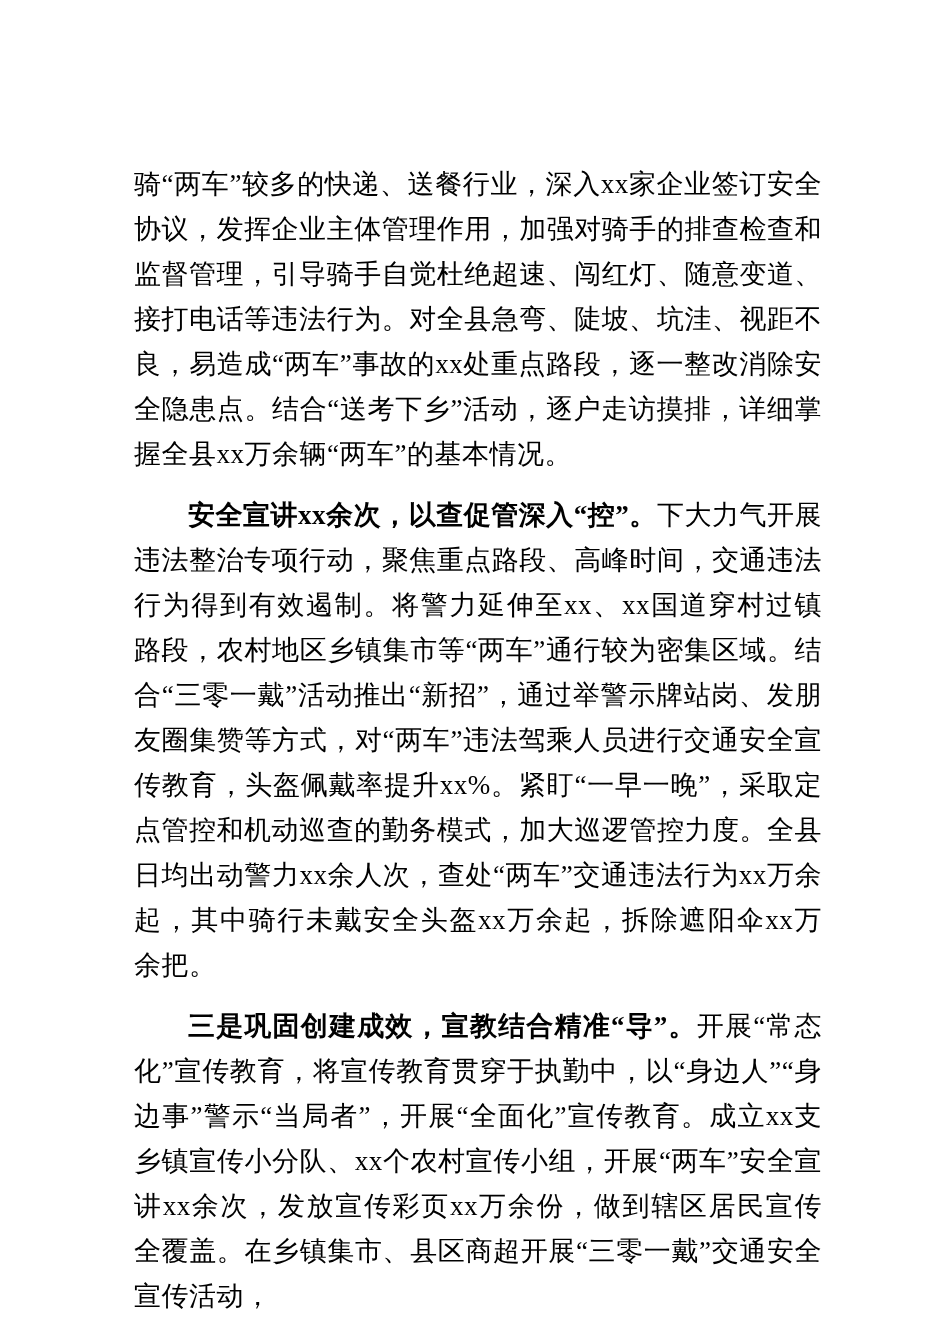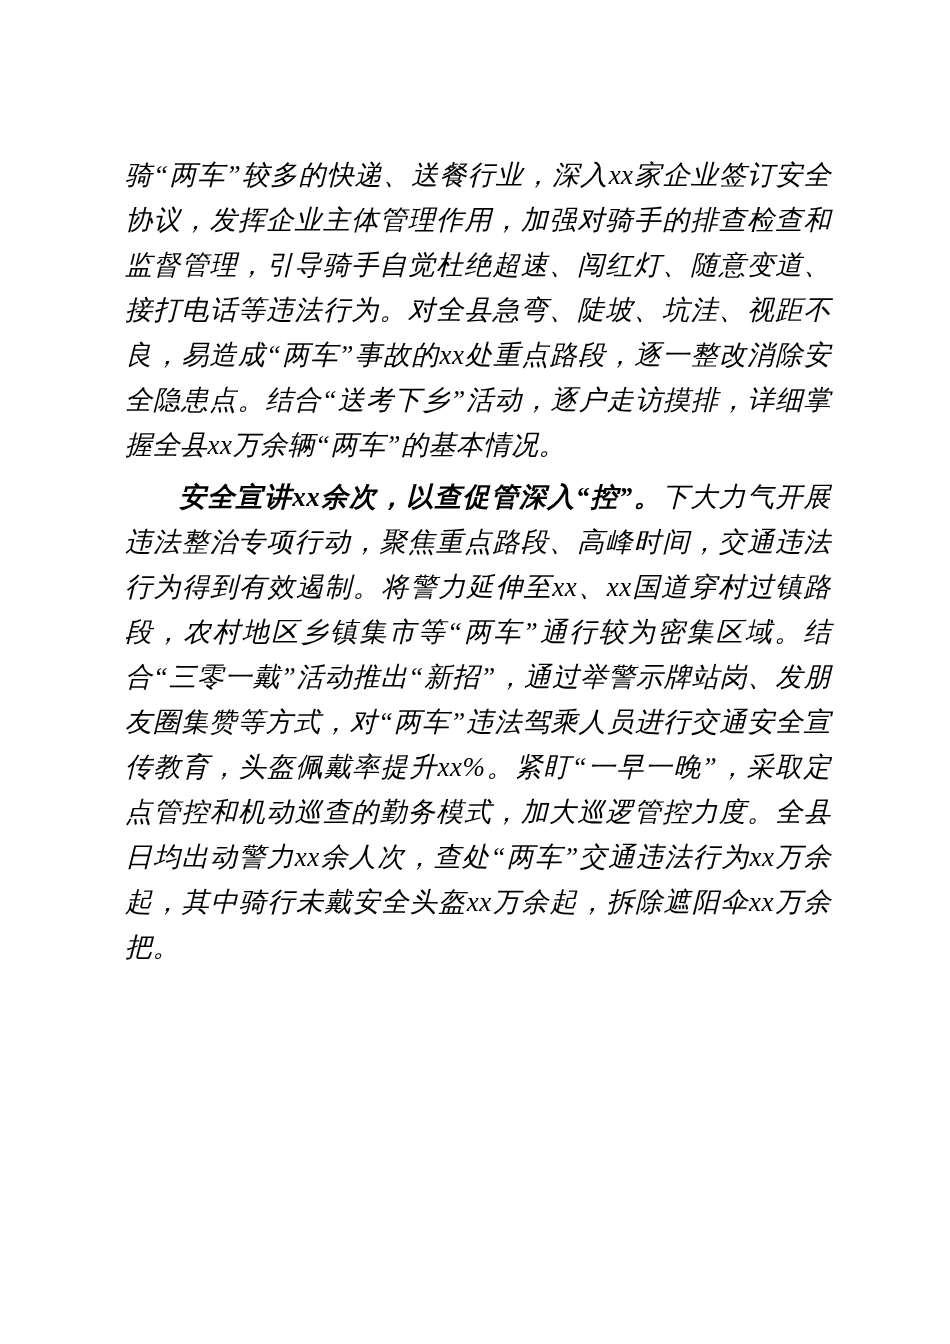--- a/index.html
+++ b/index.html
@@ -21,36 +21,36 @@
     left: 118px;
     top: 146px;
     width: 720px;
     font-size: 27px;
     line-height: 45px;
     text-align: justify;
     text-justify: inter-character;
     letter-spacing: 0.5px;
   }
   .para {
-    margin: 7px;
+    margin: 16px;
     padding: 0;
-    font-style: italic;
   }
   .para.indent {
     text-indent: 2em;
   }
   .para .lead {
     font-weight: bold;
   }
 </style>
 </head>
 <body>
 
 <div class="page">
   <div class="content">
 
     <p class="para"><span class="lead"></span><span>骑“两车”较多的快递、送餐行业，深入xx家企业签订安全协议，发挥企业主体管理作用，加强对骑手的排查检查和监督管理，引导骑手自觉杜绝超速、闯红灯、随意变道、接打电话等违法行为。对全县急弯、陡坡、坑洼、视距不良，易造成“两车”事故的xx处重点路段，逐一整改消除安全隐患点。结合“送考下乡”活动，逐户走访摸排，详细掌握全县xx万余辆“两车”的基本情况。</span></p>
 
     <p class="para indent"><span class="lead">安全宣讲xx余次，以查促管深入“控”。</span><span>下大力气开展违法整治专项行动，聚焦重点路段、高峰时间，交通违法行为得到有效遏制。将警力延伸至xx、xx国道穿村过镇路段，农村地区乡镇集市等“两车”通行较为密集区域。结合“三零一戴”活动推出“新招”，通过举警示牌站岗、发朋友圈集赞等方式，对“两车”违法驾乘人员进行交通安全宣传教育，头盔佩戴率提升xx%。紧盯“一早一晚”，采取定点管控和机动巡查的勤务模式，加大巡逻管控力度。全县日均出动警力xx余人次，查处“两车”交通违法行为xx万余起，其中骑行未戴安全头盔xx万余起，拆除遮阳伞xx万余把。</span></p>
 
+    <p class="para indent"><span class="lead">三是巩固创建成效，宣教结合精准“导”。</span><span>开展“常态化”宣传教育，将宣传教育贯穿于执勤中，以“身边人”“身边事”警示“当局者”，开展“全面化”宣传教育。成立xx支乡镇宣传小分队、xx个农村宣传小组，开展“两车”安全宣讲xx余次，发放宣传彩页xx万余份，做到辖区居民宣传全覆盖。在乡镇集市、县区商超开展“三零一戴”交通安全宣传活动，</span></p>
 
   </div>
 </div>
 
 </body></html>

